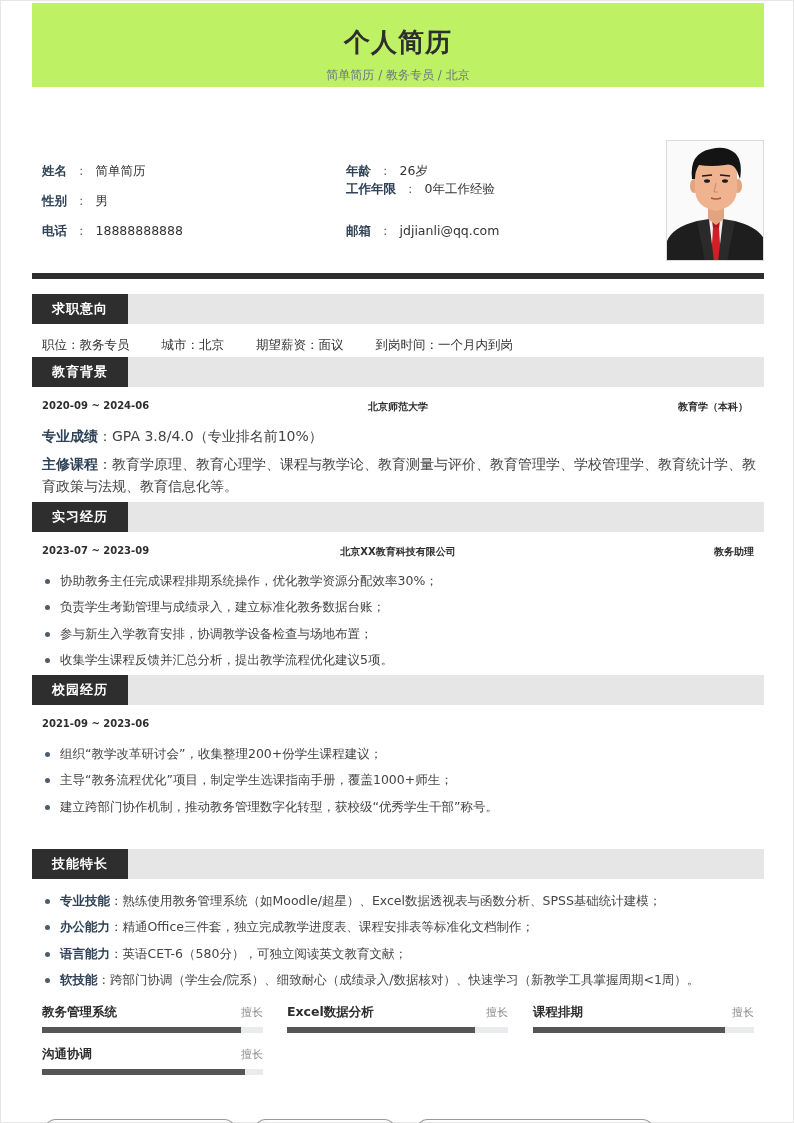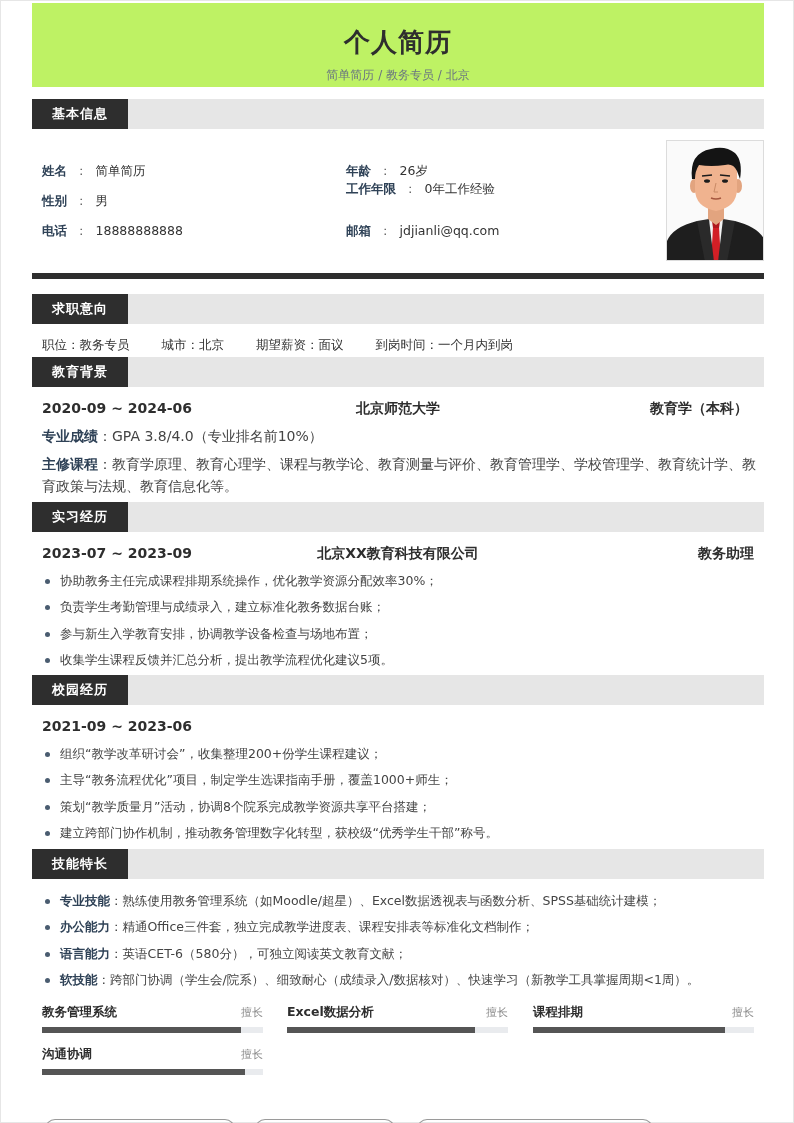--- a/index.html
+++ b/index.html
@@ -17,21 +17,21 @@
   .info-row .lbl { font-weight: bold; color: #2f4257; display: inline-block; }
   .info-row .colon { color: #666; display: inline-block; margin: 0 8px; }
   .info-row .val { color: #333; }
 
   .photo { position: absolute; left: 665px; top: 139px; width: 98px; height: 121px; border: 1px solid #dcdcdc; background: #fafafa; overflow: hidden; }
   .divider { position: absolute; left: 31px; top: 272px; width: 732px; height: 6px; background: #2e2e2e; }
 
   .intent { position: absolute; left: 41px; top: 336px; font-size: 12.5px; color: #333; white-space: nowrap; }
   .intent span.item { margin-right: 28px; }
 
-  .row3 { position: absolute; left: 41px; width: 712px; font-size: 14px; font-weight: bold; color: #2e2e2e; height: 18px; }
+  .row3 { position: absolute; left: 41px; width: 712px; font-size: 10px; font-weight: bold; color: #2e2e2e; height: 18px; }
   .row3 .l { position: absolute; left: 0; }
   .row3 .c { position: absolute; left: 0; right: 0; text-align: center; }
   .row3 .r { position: absolute; right: 0; }
 
   .para { position: absolute; left: 41px; width: 715px; font-size: 14px; line-height: 22px; color: #444; }
   .para b { color: #2f4257; }
 
   .bullets { position: absolute; left: 41px; width: 715px; list-style: none; }
   .bullets li { position: relative; padding-left: 18px; font-size: 12.5px; color: #444; height: 26.3px; line-height: 22px; }
   .bullets li::before { content: ""; position: absolute; left: 3px; top: 9px; width: 5px; height: 5px; border-radius: 50%; background: #4a5c70; }
@@ -49,23 +49,20 @@
 </head>
 <body>
 
 <div class="page">
 
   <div class="header">
     <div class="title">个人简历</div>
     <div class="subtitle">简单简历 / 教务专员 / 北京</div>
   </div>
 
-  <div class="sec" style="top:98px;">
-    <div class="tag">基本信息</div>
-  </div>
 
   <div class="info-row" style="left:41px; top:161px;">
     <span class="lbl">姓名</span><span class="colon">：</span><span class="val">简单简历</span>
   </div>
   <div class="info-row" style="left:41px; top:191px;">
     <span class="lbl">性别</span><span class="colon">：</span><span class="val">男</span>
   </div>
   <div class="info-row" style="left:41px; top:221px;">
     <span class="lbl">电话</span><span class="colon">：</span><span class="val">18888888888</span>
   </div>
@@ -157,21 +154,20 @@
 
   <div class="sec" style="top:674px;">
     <div class="tag">校园经历</div>
   </div>
   <div class="row3" style="top:717px;">
     <span class="l">2021-09 ~ 2023-06</span>
   </div>
   <ul class="bullets" style="top:742px;">
     <li>组织“教学改革研讨会”，收集整理200+份学生课程建议；</li>
     <li>主导“教务流程优化”项目，制定学生选课指南手册，覆盖1000+师生；</li>
-    <li>策划“教学质量月”活动，协调8个院系完成教学资源共享平台搭建；</li>
     <li>建立跨部门协作机制，推动教务管理数字化转型，获校级“优秀学生干部”称号。</li>
   </ul>
 
   <div class="sec" style="top:848px;">
     <div class="tag">技能特长</div>
   </div>
   <ul class="bullets" style="top:889px;">
     <li><b>专业技能</b><span>：熟练使用教务管理系统（如Moodle/超星）、Excel数据透视表与函数分析、SPSS基础统计建模；</span></li>
     <li><b>办公能力</b><span>：精通Office三件套，独立完成教学进度表、课程安排表等标准化文档制作；</span></li>
     <li><b>语言能力</b><span>：英语CET-6（580分），可独立阅读英文教育文献；</span></li>

